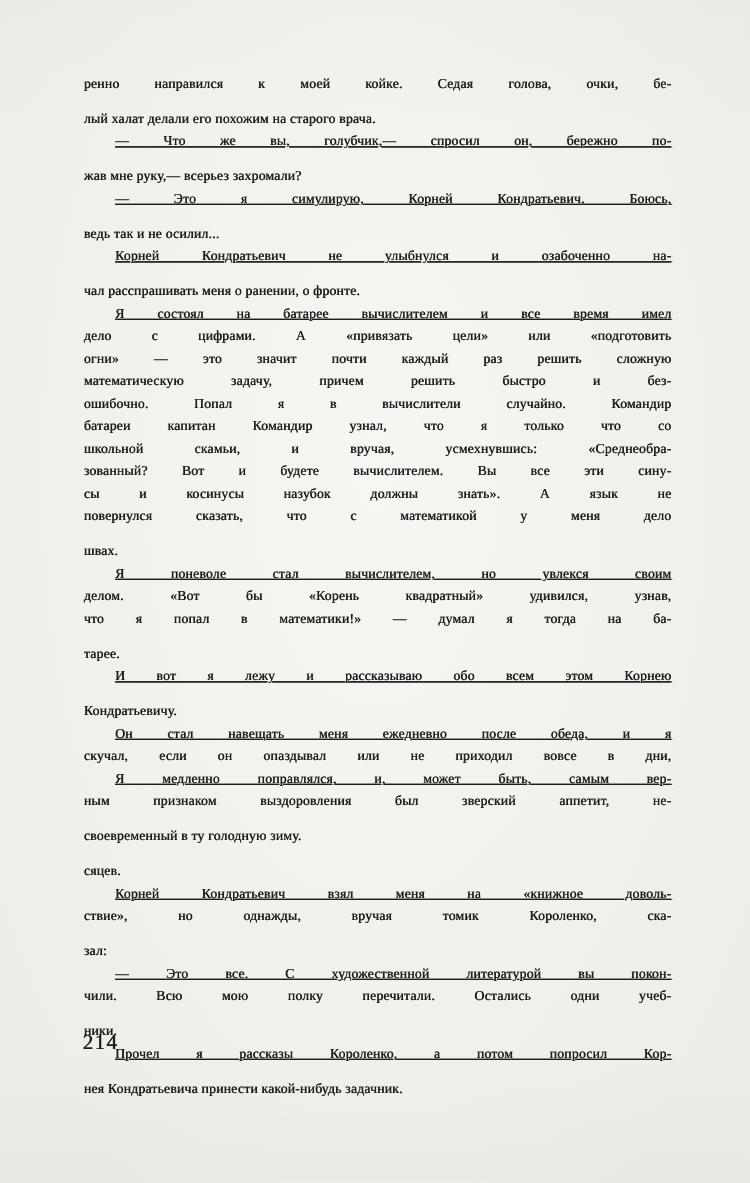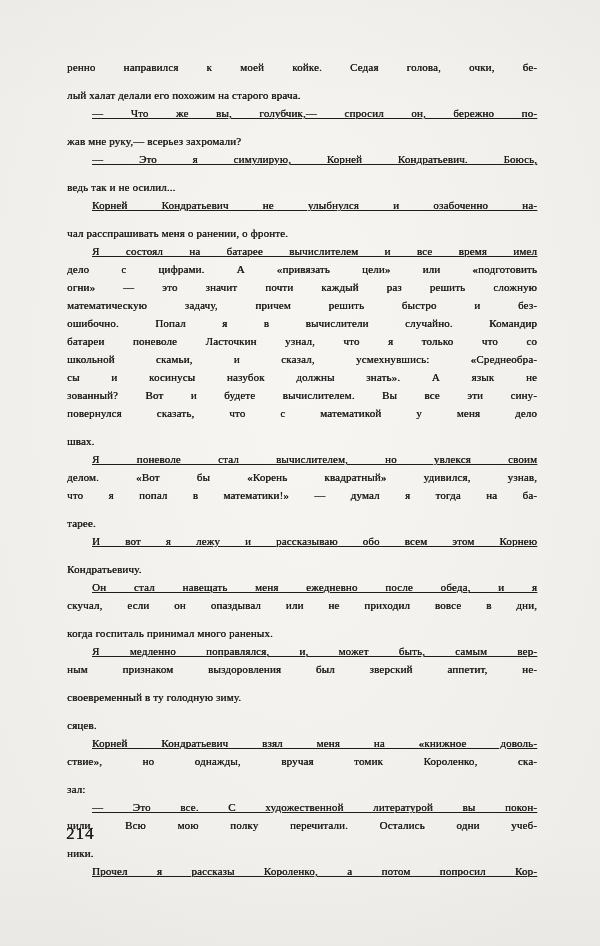--- a/index.html
+++ b/index.html
@@ -69,41 +69,41 @@
       <div class="line last">жав мне руку,— всерьез захромали?</div>
       <div class="line indent">— Это я симулирую, Корней Кондратьевич. Боюсь,</div>
       <div class="line last">ведь так и не осилил...</div>
       <div class="line indent">Корней Кондратьевич не улыбнулся и озабоченно на-</div>
       <div class="line last">чал расспрашивать меня о ранении, о фронте.</div>
       <div class="line indent">Я состоял на батарее вычислителем и все время имел</div>
       <div class="line">дело с цифрами. А «привязать цели» или «подготовить</div>
       <div class="line">огни» — это значит почти каждый раз решить сложную</div>
       <div class="line">математическую задачу, причем решить быстро и без-</div>
       <div class="line">ошибочно. Попал я в вычислители случайно. Командир</div>
-      <div class="line">батареи поневоле Ласточкин узнал, что я только что со</div>
-      <div class="line">школьной скамьи, и сказал, усмехнувшись: «Среднеобра-</div>
+      <div class="line">батареи капитан Командир узнал, что я только что со</div>
+      <div class="line">школьной скамьи, и вручая, усмехнувшись: «Среднеобра-</div>
+      <div class="line">зованный? Вот и будете вычислителем. Вы все эти сину-</div>
       <div class="line">сы и косинусы назубок должны знать». А язык не</div>
-      <div class="line">зованный? Вот и будете вычислителем. Вы все эти сину-</div>
       <div class="line">повернулся сказать, что с математикой у меня дело</div>
       <div class="line last">швах.</div>
       <div class="line indent">Я поневоле стал вычислителем, но увлекся своим</div>
       <div class="line">делом. «Вот бы «Корень квадратный» удивился, узнав,</div>
       <div class="line">что я попал в математики!» — думал я тогда на ба-</div>
       <div class="line last">тарее.</div>
       <div class="line indent">И вот я лежу и рассказываю обо всем этом Корнею</div>
       <div class="line last">Кондратьевичу.</div>
       <div class="line indent">Он стал навещать меня ежедневно после обеда, и я</div>
       <div class="line">скучал, если он опаздывал или не приходил вовсе в дни,</div>
-      <div class="line last">когда госпиталь принимал много раненых.</div>
       <div class="line indent">Я медленно поправлялся, и, может быть, самым вер-</div>
       <div class="line">ным признаком выздоровления был зверский аппетит, не-</div>
       <div class="line last">своевременный в ту голодную зиму.</div>
       <div class="line last">сяцев.</div>
       <div class="line indent">Корней Кондратьевич взял меня на «книжное доволь-</div>
       <div class="line">ствие», но однажды, вручая томик Короленко, ска-</div>
       <div class="line last">зал:</div>
       <div class="line indent">— Это все. С художественной литературой вы покон-</div>
       <div class="line">чили. Всю мою полку перечитали. Остались одни учеб-</div>
       <div class="line last">ники.</div>
       <div class="line indent">Прочел я рассказы Короленко, а потом попросил Кор-</div>
+      <div class="line last">нея Кондратьевича принести какой-нибудь задачник.</div>
     </div>
   <div class="page-number">214</div>
 </div>
 
 </body></html>

